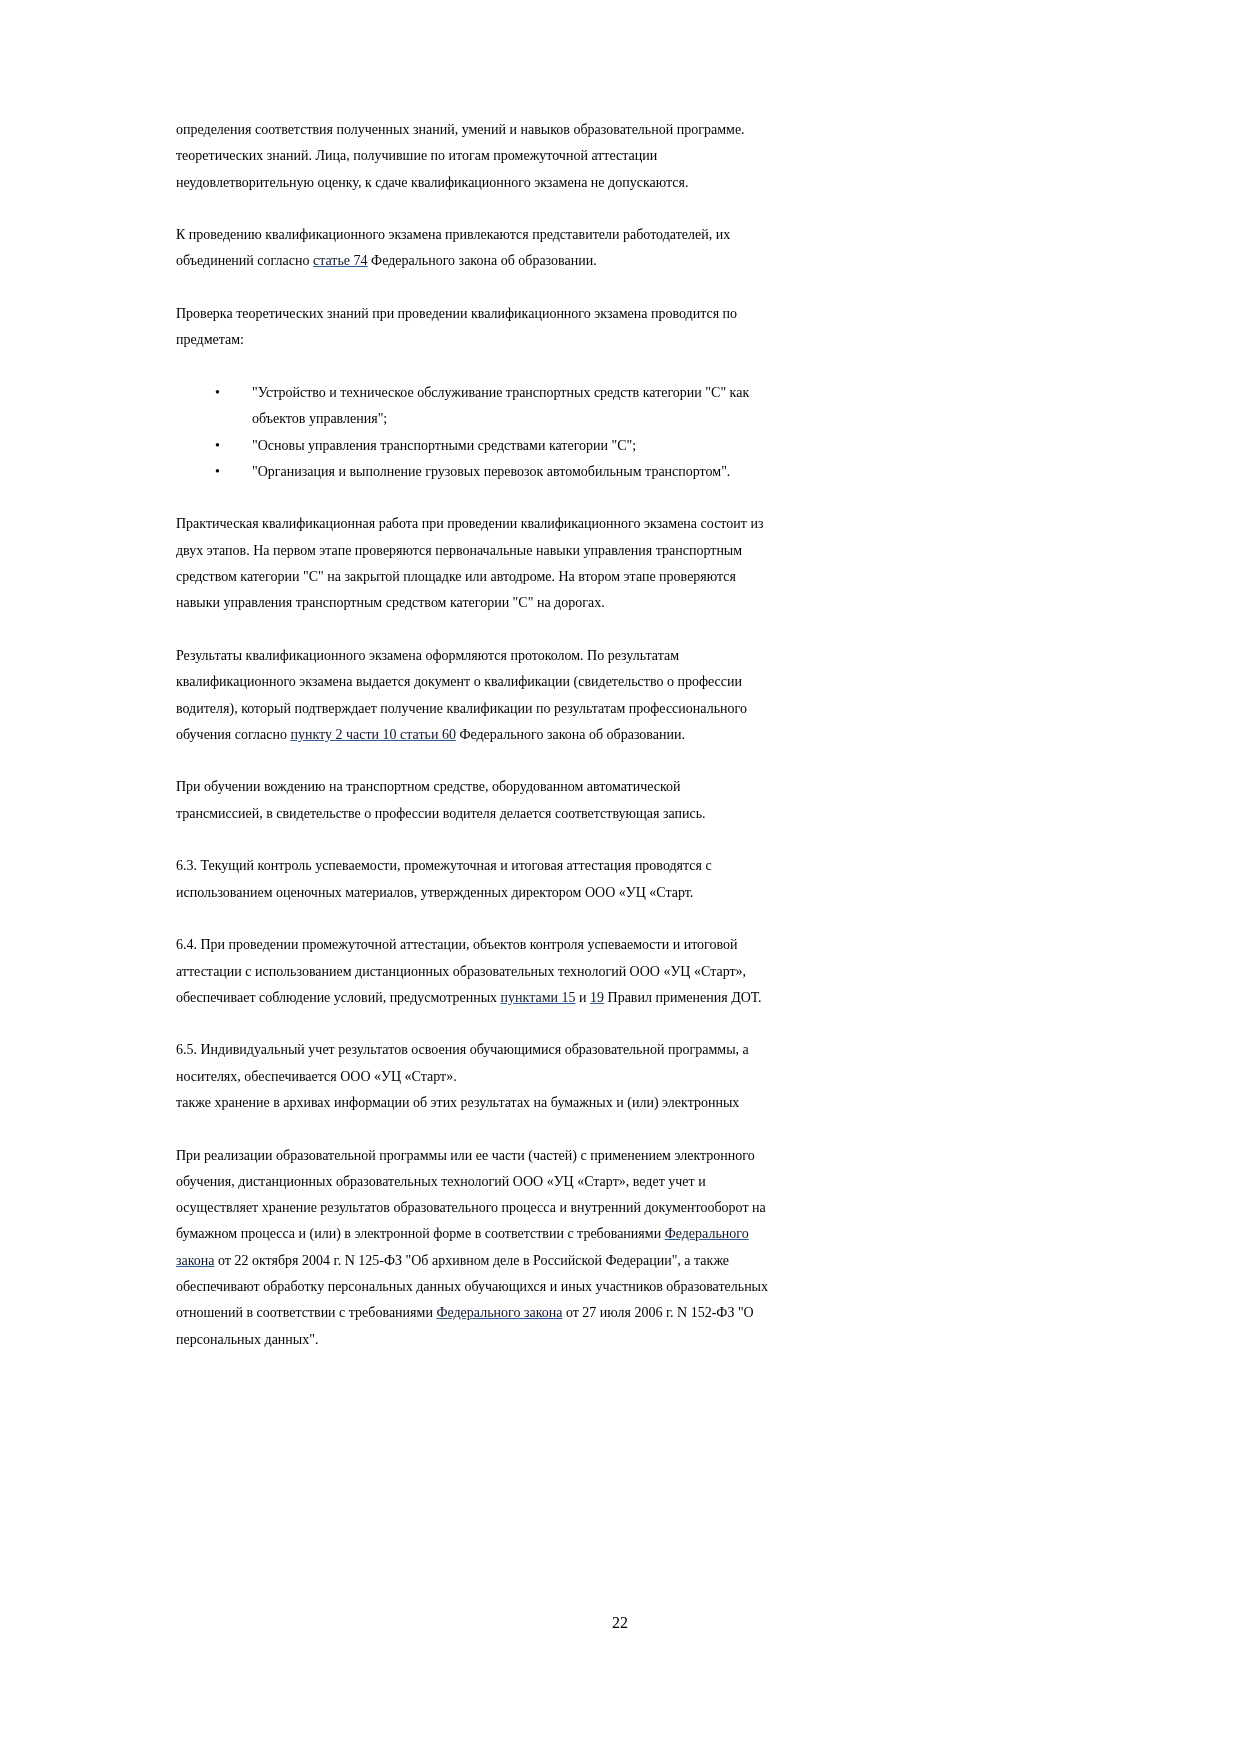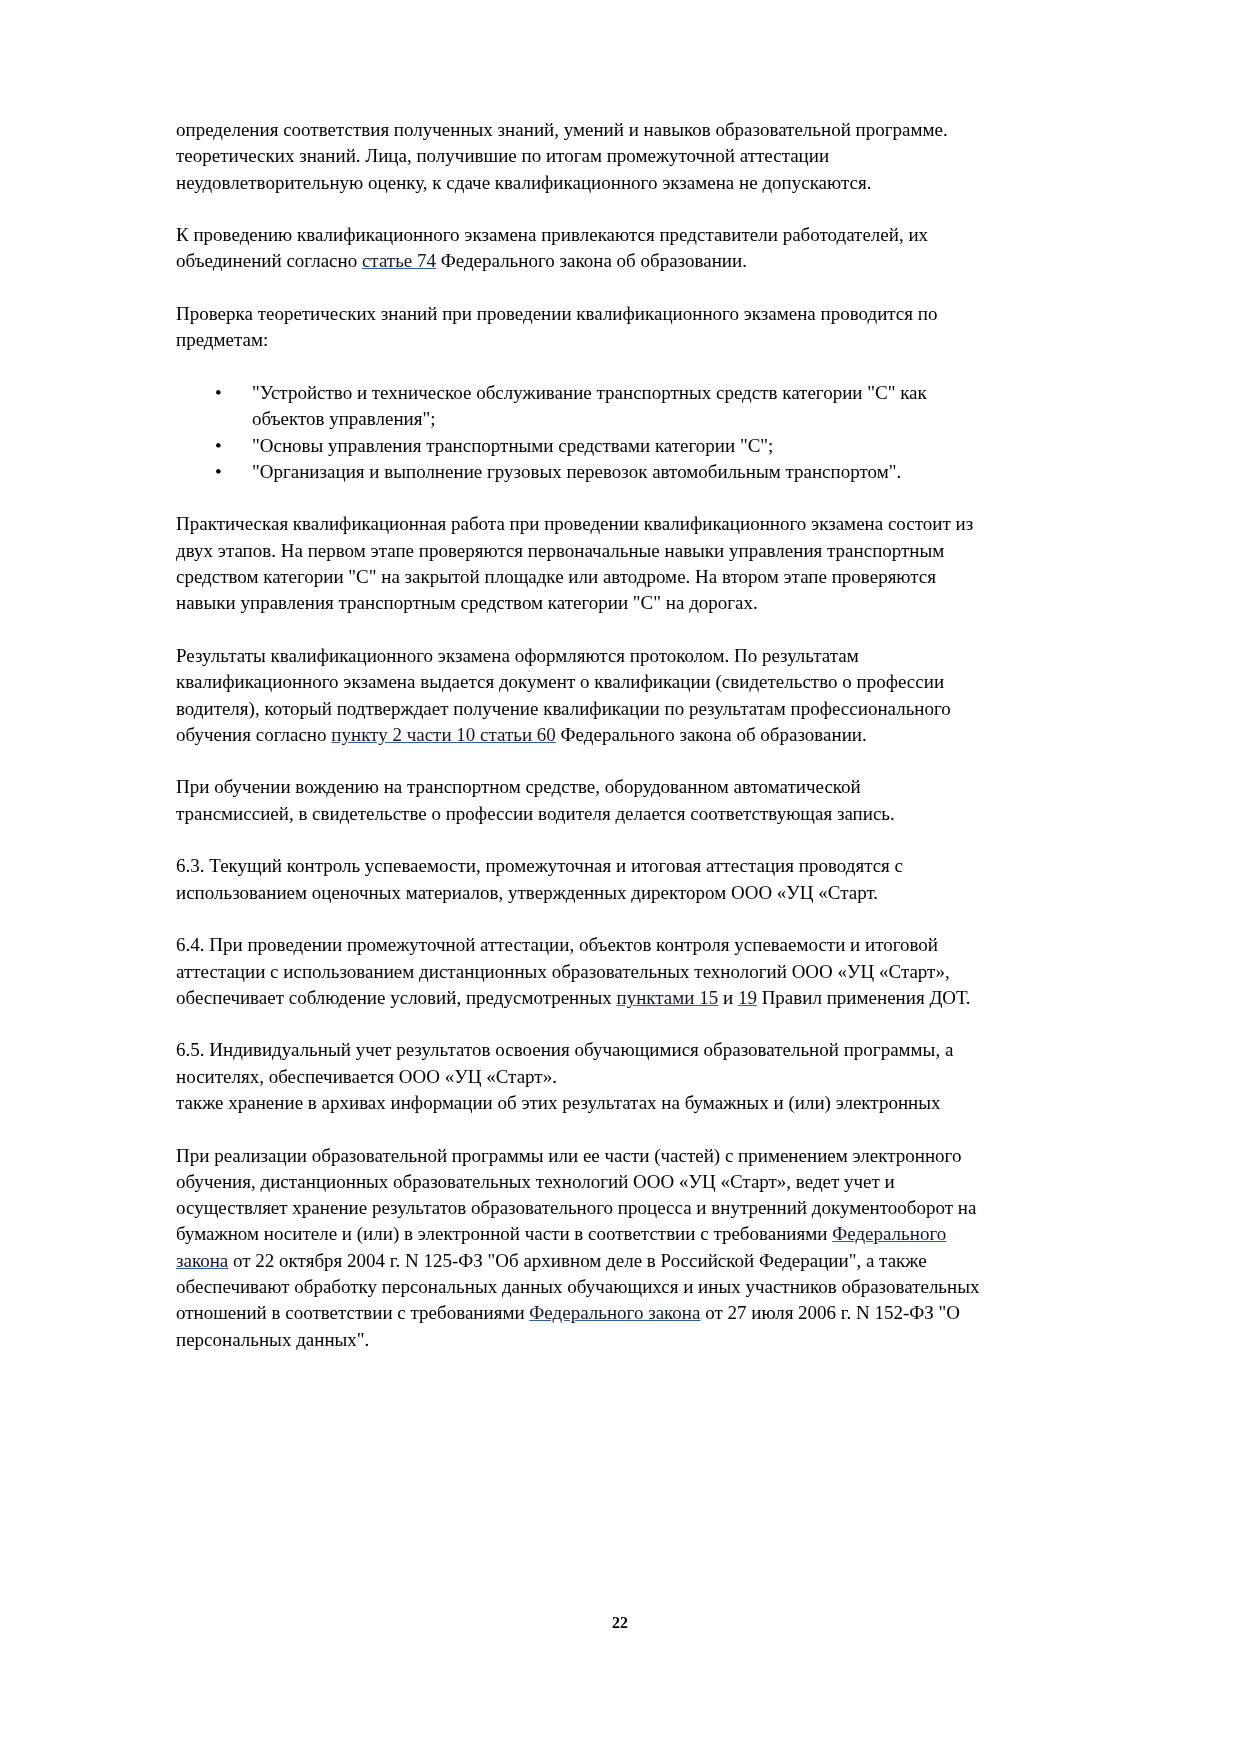--- a/index.html
+++ b/index.html
@@ -13,21 +13,21 @@
       position: relative;
       overflow: hidden;
       font-family: "Liberation Serif", "DejaVu Serif", serif;
       color: #000000;
     }
     .page {
       position: absolute;
       left: 176px;
       top: 117px;
       width: 990px;
-      font-size: 19px;
+      font-size: 14px;
       line-height: 26.3px;
     }
     .para {
       margin: 0 0 26.3px 0;
       white-space: nowrap;
     }
     .line { display: block; }
     a.link {
       color: #0f172a;
       text-decoration: underline;
@@ -51,21 +51,20 @@
     }
     .page-number {
       position: absolute;
       left: 0;
       width: 1240px;
       top: 1614px;
       text-align: center;
       font-family: "Liberation Serif", serif;
       font-size: 16px;
       color: #000;
-      font-weight: bold;
     }
   </style>
 </head>
 <body>
 
 <div class="page">
 
   <p class="para">
     <span class="line">определения соответствия полученных знаний, умений и навыков образовательной программе.</span>
     <span class="line">теоретических знаний. Лица, получившие по итогам промежуточной аттестации</span>
@@ -131,21 +130,21 @@
   <p class="para">
     <span class="line"><span class="bold">6.5.</span><span> Индивидуальный учет результатов освоения обучающимися образовательной программы, а</span></span>
     <span class="line">носителях, обеспечивается ООО «УЦ «Старт».</span>
     <span class="line">также хранение в архивах информации об этих результатах на бумажных и (или) электронных</span>
   </p>
 
   <p class="para">
     <span class="line">При реализации образовательной программы или ее части (частей) с применением электронного</span>
     <span class="line">обучения, дистанционных образовательных технологий ООО «УЦ «Старт», ведет учет и</span>
     <span class="line">осуществляет хранение результатов образовательного процесса и внутренний документооборот на</span>
-    <span class="line"><span>бумажном носителе и (или) в электронной части в соответствии с требованиями </span><a class="link" href="#">Федерального</a></span>
+    <span class="line"><span>бумажном процесса и (или) в электронной форме в соответствии с требованиями </span><a class="link" href="#">Федерального</a></span>
     <span class="line"><a class="link" href="#">закона</a><span> от 22 октября 2004 г. N 125-ФЗ "Об архивном деле в Российской Федерации", а также</span></span>
     <span class="line">обеспечивают обработку персональных данных обучающихся и иных участников образовательных</span>
     <span class="line"><span>отношений в соответствии с требованиями </span><a class="link" href="#">Федерального закона</a><span> от 27 июля 2006 г. N 152-ФЗ "О</span></span>
     <span class="line">персональных данных".</span>
   </p>
 
 </div>
 
 <div class="page-number">22</div>
 

